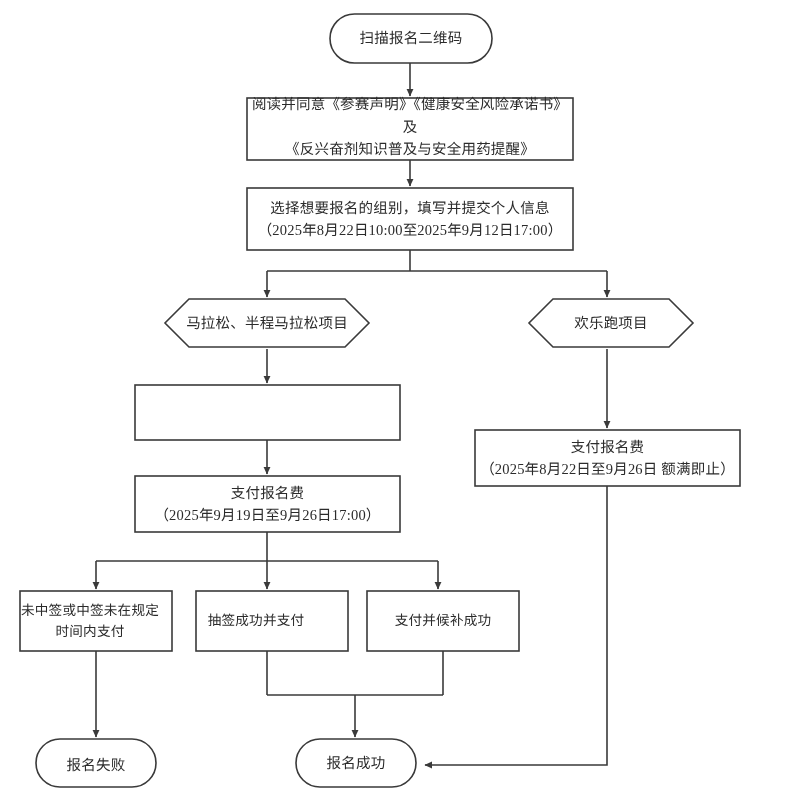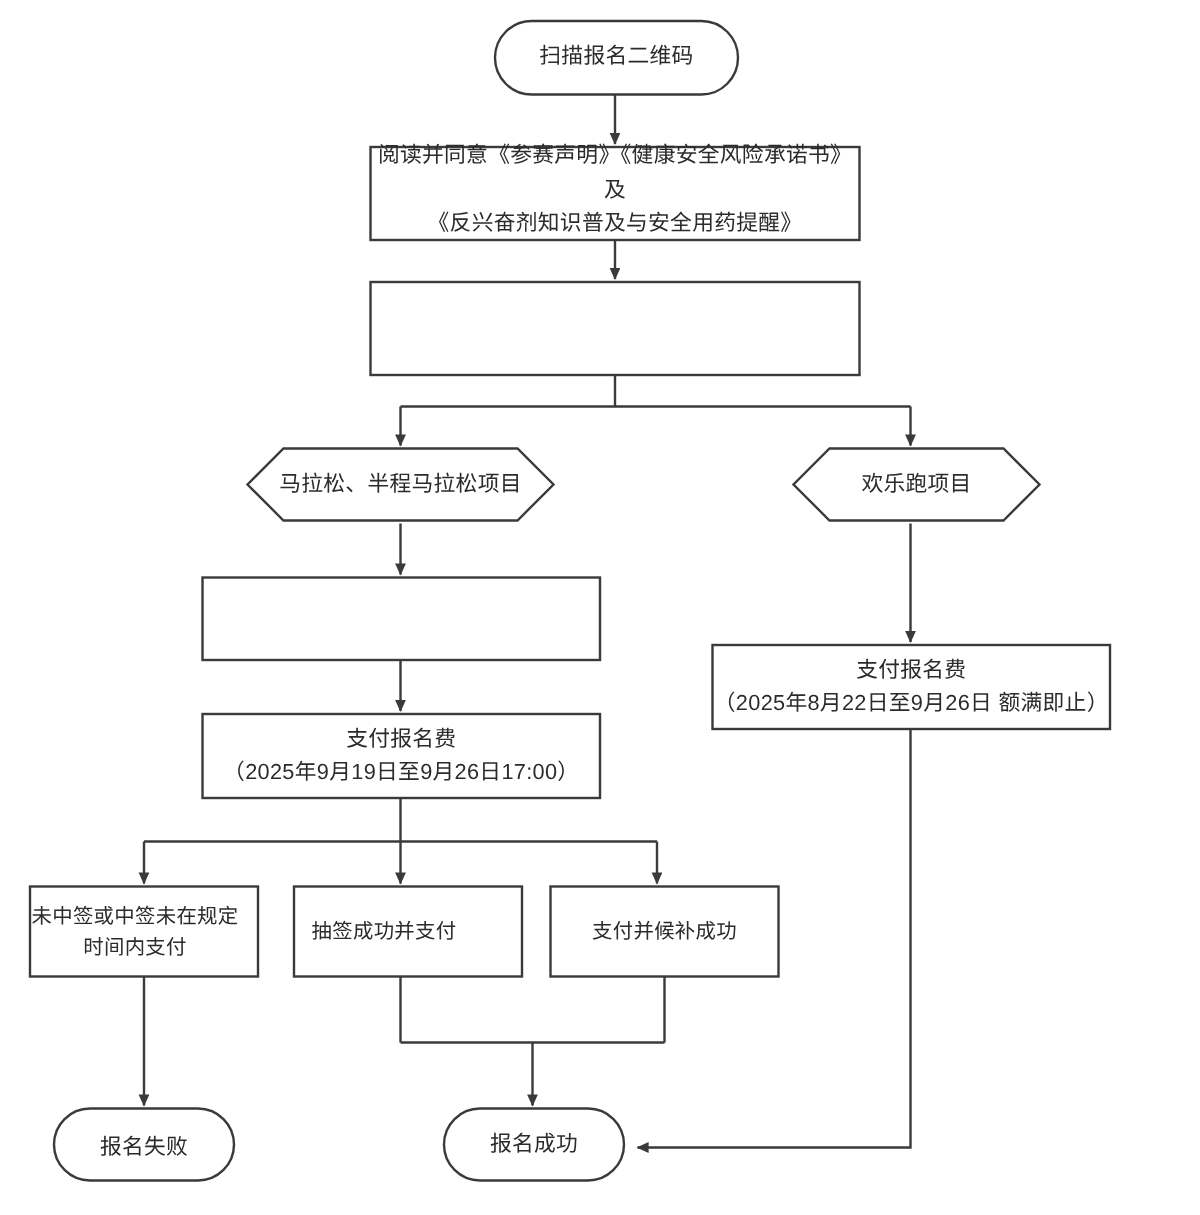--- a/index.html
+++ b/index.html
@@ -30,21 +30,21 @@
     display: flex;
     align-items: center;
     justify-content: center;
     text-align: center;
     color: #2b2b2b;
     font-size: 14.5px;
     line-height: 1.55;
     letter-spacing: 0.2px;
     pointer-events: none;
     white-space: pre-line;
-    font-family: Liberation Sans, sans-serif;
+    font-family: Liberation Serif, serif;
   }
   .node-label.small {
     font-size: 13.6px;
   }
 </style>
 </head>
 <body>
 
 <div id="flow-root">
 
@@ -115,20 +115,22 @@
 
       <rect x="296" y="739" width="120" height="48" rx="24" ry="24"></rect>
     </g>
   </svg>
 
   <div class="node-label" style="left:330px; top:14px; width:162px; height:49px;">扫描报名二维码</div>
 
   <div class="node-label" style="left:247px; top:98px; width:326px; height:58px;">阅读并同意《参赛声明》《健康安全风险承诺书》及
 《反兴奋剂知识普及与安全用药提醒》</div>
 
+  <div class="node-label" style="left:247px; top:188px; width:326px; height:62px;">选择想要报名的组别，填写并提交个人信息
+（2025年8月22日10:00至2025年9月12日17:00）</div>
 
   <div class="node-label" style="left:165px; top:299px; width:204px; height:48px;text-align:right;">马拉松、半程马拉松项目</div>
 
   <div class="node-label" style="left:529px; top:299px; width:164px; height:48px;">欢乐跑项目</div>
 
 
   <div class="node-label" style="left:135px; top:476px; width:265px; height:56px;">支付报名费
 （2025年9月19日至9月26日17:00）</div>
 
   <div class="node-label" style="left:475px; top:430px; width:265px; height:56px;">支付报名费

